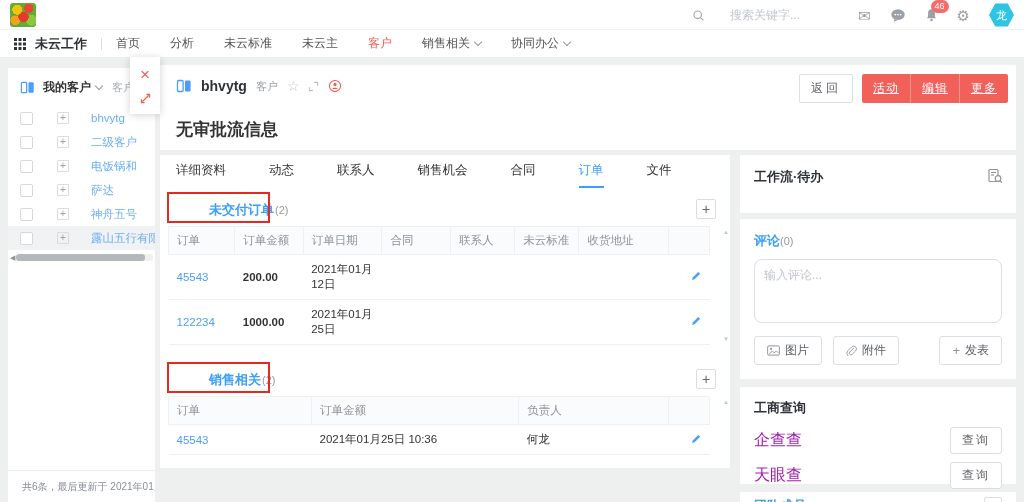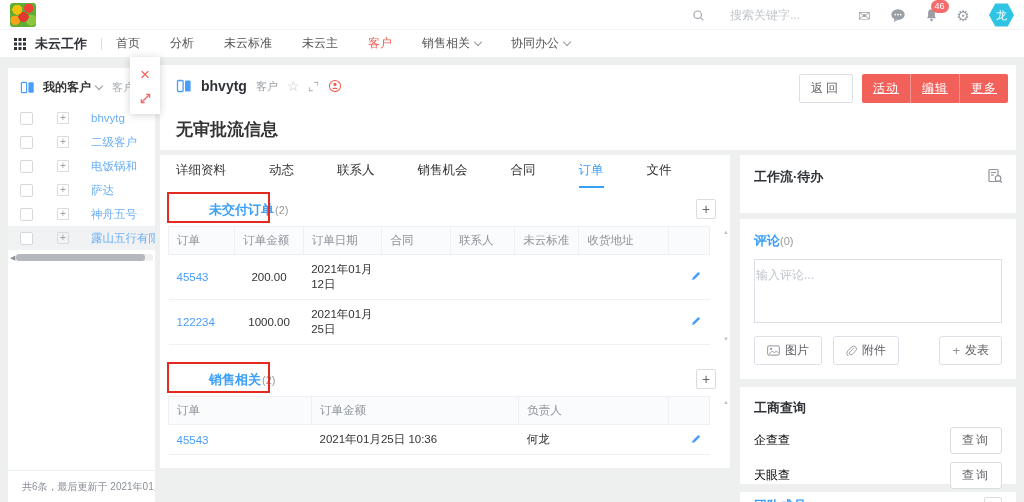--- a/index.html
+++ b/index.html
@@ -77,50 +77,50 @@
   .sec-row { position:relative; margin-top:11px; height:22px; display:flex; align-items:center;padding-left:33px; }
   .sec-title { margin-left:16px; color:#3b9ff8; font-weight:bold; font-size:13px; }
   .sec-count { color:#999; font-size:11px; margin-left:1px; }
   .annotation { position:absolute; left:7px; top:-7px; width:103px; height:31px; border:2px solid #e42a20; pointer-events:none; }
   .add-btn { position:absolute; right:14px; top:0; width:20px; height:20px; border:1px solid #d9dce0; border-radius:2px; color:#666; font-size:14px; line-height:18px; text-align:center; background:#fff; cursor:pointer; }
   .twrap { position:relative; margin:5px 8px 0 8px; }
   table { border-collapse:collapse; width:542px; table-layout:fixed; }
   th { background:#fafbfc; border:1px solid #eef0f3; color:#8e939a; font-weight:normal; font-size:11.5px; text-align:left; padding:6px 8px; }
   td { border-bottom:1px solid #eef0f3; padding:7px 8px; font-size:11.5px; color:#333; }
   td.link { color:#4a9efa; }
-  td.num { text-align:center; }
+  td.num { text-align:left;font-weight:bold; }
   td.edit, th.edit { text-align:right; }
   .t1 col:nth-child(1){width:64px} .t1 col:nth-child(2){width:66px} .t1 col:nth-child(3){width:76px}
   .t1 col:nth-child(4){width:66px} .t1 col:nth-child(5){width:62px} .t1 col:nth-child(6){width:62px}
   .t1 col:nth-child(7){width:86px} .t1 col:nth-child(8){width:40px}
   .t2 col:nth-child(1){width:138px} .t2 col:nth-child(2){width:200px} .t2 col:nth-child(3){width:144px} .t2 col:nth-child(4){width:40px}
   .vsb { position:absolute; right:-8px; top:0; bottom:0; width:8px; display:flex; flex-direction:column; justify-content:space-between; align-items:center; padding:3px 0; color:#c0c4cc; font-size:6px; }
   .tfoot { display:flex; align-items:center; padding:8px 16px 0 16px; color:#606266; }
   .pager { margin-left:auto; display:flex; gap:6px; align-items:center; }
   .pg-btn { width:20px; height:20px; border:1px solid #dfe2e6; border-radius:2px; background:#fff; color:#c0c4cc; font-size:12px; line-height:18px; text-align:center; cursor:pointer; }
   .pg-cur { width:20px; height:20px; background:#d3d5d8; border-radius:2px; color:#333; font-size:11px; line-height:20px; text-align:center; }
 
   
   .card { position:absolute; left:740px; width:276px; background:#fff; }
   .card1 { top:155px; height:58px; padding:13px 14px 0 14px; }
   .card-title { font-weight:bold; font-size:13px; color:#2f3338; }
   .wf-empty { text-align:center; color:#c8ccd2; font-size:13px; margin-top:7px; }
   .wf-icon { position:absolute; right:13px; top:13px; }
   .card2 { top:219px; height:160px; padding:13px 14px; }
   .cm-title { color:#3b9ff8; font-weight:bold; font-size:13px; }
   .cm-count { color:#999; font-size:11px; }
-  .cm-box { margin-top:9px; width:100%; height:64px; border:1px solid #dcdfe6; border-radius:0; padding:7px 1px; font-size:12px; resize:none; outline:none; font-family:inherit; color:#333; }
+  .cm-box { margin-top:9px; width:100%; height:64px; border:1px solid #dcdfe6; border-radius:8px; padding:7px 9px; font-size:12px; resize:none; outline:none; font-family:inherit; color:#333; }
   .cm-box::placeholder { color:#c0c4cc; }
   .cm-btns { display:flex; gap:11px; margin-top:10px; align-items:center; }
   .cm-btn { display:flex; align-items:center; gap:5px; border:1px solid #dcdfe6; border-radius:3px; background:#fff; padding:5px 12px; color:#606266; font-size:12px; cursor:pointer; }
   .publish { margin-left:auto; }
   .plus-sm { color:#8e939a; font-size:13px; line-height:1; }
   .card3 { top:387px; height:97px; padding:12px 14px; }
   .bq-row { display:flex; align-items:center; margin-top:11px; height:24px; }
-  .bq-name { color:#000000; font-size:12px; }
+  .bq-name { color:#a21caf; font-size:16px; }
   .bq-btn { margin-left:auto; border:1px solid #d9dce0; border-radius:3px; background:#fff; color:#606266; font-size:12px; padding:4px 11px; letter-spacing:2px; cursor:pointer; }
   .card4 { top:492px; height:36px; padding:5px 14px; }
   .c4-title { color:#3b9ff8; font-weight:bold; font-size:13px; }
   .c4-add { position:absolute; right:14px; top:5px; width:18px; height:18px; border:1px solid #d9dce0; border-radius:2px; color:#666; text-align:center; line-height:16px; background:#fff; }
 
   svg { display:block; }
 </style>
 </head>
 <body>
 

